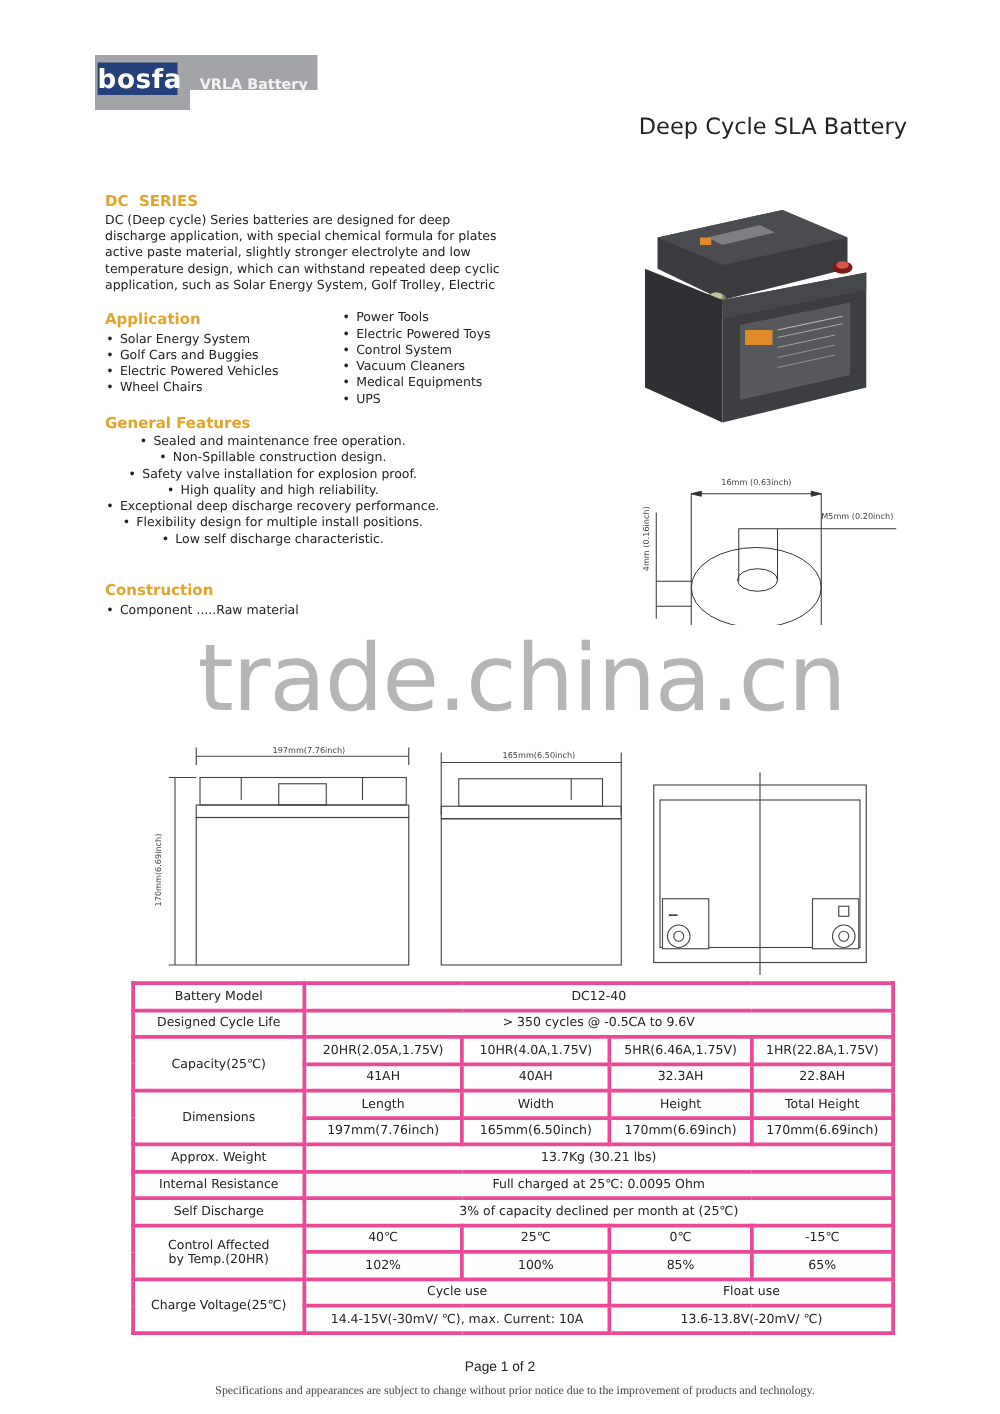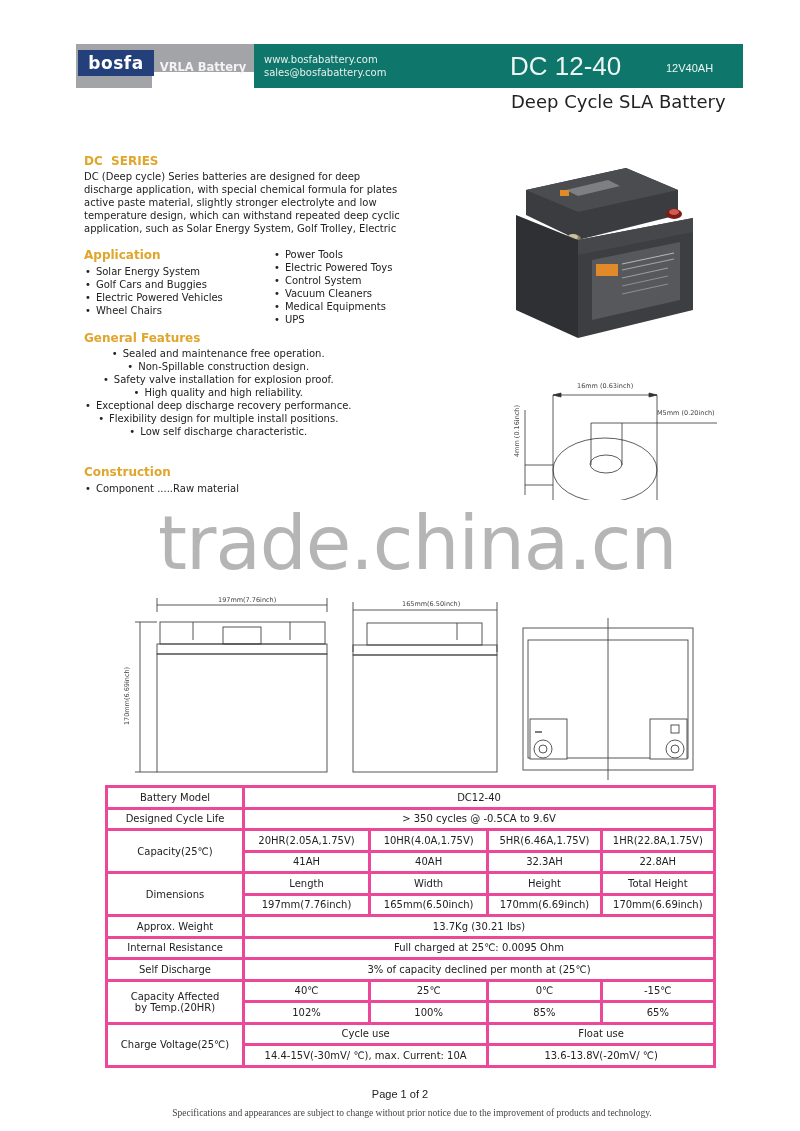--- a/index.html
+++ b/index.html
@@ -1,21 +1,21 @@
 <!DOCTYPE html>
 <html><head>
 <meta charset="utf-8">
 <style>
   html, body { margin:0; padding:0; background:#ffffff; }
   body { width:800px; height:1131px; position:relative; overflow:hidden; font-family:"DejaVu Sans", sans-serif; color:#222; }
   .abs { position:absolute; }
   
   .hdr { left:76px; top:44px; width:667px; height:44px; display:flex; }
   .hdr-logo { width:76px; height:44px; background:#a2a4a7; position:relative; }
-  .hdr-logo .logo-box { position:absolute; left:2px; top:6px; width:76px; height:26px; background:#24407a; color:#fff; font-weight:bold; font-size:17px; line-height:26px; text-align:center; letter-spacing:0.5px; }
+  .hdr-logo .logo-box { position:absolute; left:2px; top:6px; width:64px; height:26px; background:#24407a; color:#fff; font-weight:bold; font-size:21px; line-height:26px; text-align:center; letter-spacing:0.5px; }
   .hdr-vrla { width:102px; height:28px; background:#a2a4a7; color:#f3f3f3; font-weight:bold; font-size:11.5px; line-height:46px; text-align:center; }
   .hdr-green { flex:1; background:#0e766a; position:relative; }
   .hdr-contact { position:absolute; left:10px; top:9px; color:#e6f0ee; font-size:10px; line-height:13px; }
   .hdr-model { position:absolute; left:256px; top:6px; color:#eef6f4; font-size:26px; line-height:32px; font-family:"Liberation Sans", sans-serif; }
   .hdr-cap { position:absolute; left:412px; top:18px; color:#eef6f4; font-size:11px; font-family:"Liberation Sans", sans-serif; }
   .subtitle { left:511px; top:91px; font-size:18px; color:#222; font-family:"DejaVu Sans", sans-serif; }
   
   .sec-title { color:#e0a52a; font-weight:bold; font-size:12px; }
   .para { font-size:10px; line-height:13px; color:#222; }
   .blist { margin:0; padding:0; list-style:none; font-size:10px; line-height:13px; }
@@ -34,28 +34,20 @@
   .footer-note { left:12px; width:800px; top:1108px; text-align:center; font-size:9.5px; font-family:"Liberation Serif", serif; color:#444; }
 </style>
 </head>
 <body>
 
 <div class="abs hdr">
   <div class="hdr-logo">
     <div class="logo-box">bosfa</div>
   </div>
   <div class="hdr-vrla">VRLA Battery</div>
-  <div class="hdr-green">
-    <div class="hdr-contact">
-      <div>www.bosfabattery.com</div>
-      <div>sales@bosfabattery.com</div>
-    </div>
-    <div class="hdr-model">DC 12-40</div>
-    <div class="hdr-cap">12V40AH</div>
-  </div>
 </div>
 <div class="abs subtitle">Deep Cycle SLA Battery</div>
 
 <div class="abs" style="left:84px; top:154px; width:320px;">
   <div class="sec-title" style="white-space:pre;">DC  SERIES</div>
   <div class="para" style="margin-top:2px;">
     <div>DC (Deep cycle) Series batteries are designed for deep</div>
     <div>discharge application, with special chemical formula for plates</div>
     <div>active paste material, slightly stronger electrolyte and low</div>
     <div>temperature design, which can withstand repeated deep cyclic</div>
@@ -238,21 +230,21 @@
   <tr>
     <td class="lbl">Internal Resistance</td>
     <td colspan="4">Full charged at 25℃: 0.0095 Ohm</td>
   </tr>
   <tr>
     <td class="lbl">Self Discharge</td>
     <td colspan="4">3% of capacity declined per month at (25℃)</td>
   </tr>
   <tr>
     <td class="lbl" rowspan="2">
-      <div>Capacity Affected</div>
+      <div>Control Affected</div>
       <div>by Temp.(20HR)</div>
     </td>
     <td>40℃</td>
     <td>25℃</td>
     <td>0℃</td>
     <td>-15℃</td>
   </tr>
   <tr>
     <td>102%</td>
     <td>100%</td>

